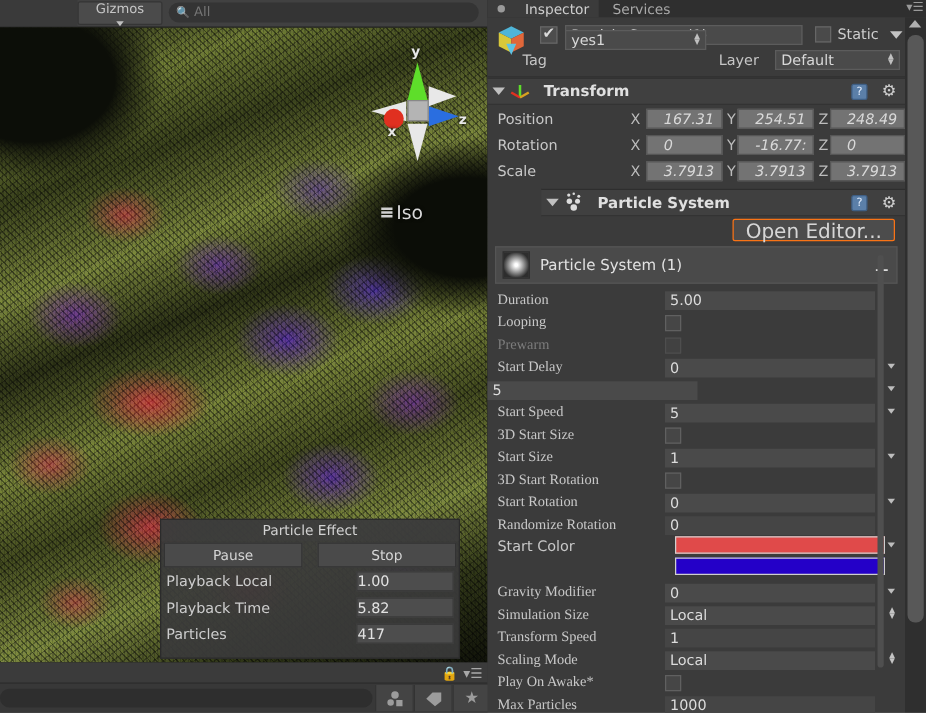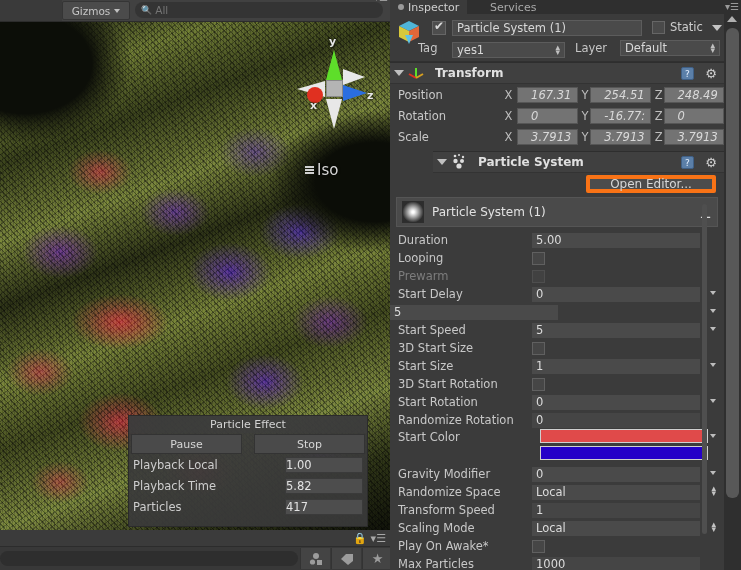--- a/index.html
+++ b/index.html
@@ -26,20 +26,21 @@
   #scene-toolbar .tb-left {
     position: absolute; left: 0; top: 0; width: 62px; height: 21px;
     background: #3a3a3a;
   }
   .gizmos-btn {
     position: absolute; left: 62px; top: 1px; width: 68px; height: 19px;
     background: #4b4b4b; border: 1px solid #353535; border-radius: 2px;
     color: #c6c6c6; font-size: 10.5px;
     display: flex; align-items: center; justify-content: center;
     gap: 4px;
+    flex-direction: column;
   }
   .caret-dn {
     width: 0; height: 0; border-left: 3px solid transparent;
     border-right: 3px solid transparent; border-top: 4px solid #c0c0c0;
   }
   .scene-search {
     position: absolute; left: 135px; top: 2px; width: 248px; height: 16px;
     background: #343434; border-radius: 8px;
     display: flex; align-items: center; padding-left: 6px; gap: 3px;
   }
@@ -168,21 +169,21 @@
     position: absolute; left: 390px; top: 0; width: 351px; height: 570px;
     background: #3b3b3b;
   }
   #insp-tabs {
     position: absolute; left: 0; top: 0; width: 351px; height: 14px;
     background: #2f2f2f;
   }
   .insp-tab {
     position: absolute; top: 0; height: 14px; line-height: 15px;
     color: #a9a9a9; font-size: 11px; padding: 0 8px;
-    display: flex; align-items: center; gap: 4px;
+    display: flex; align-items: center; gap: 16px;
   }
   .insp-tab.active { background: #3b3b3b; color: #cfcfcf; }
   .tab-dot { width: 6px; height: 6px; border-radius: 50%; background: #9a9a9a; }
   #insp-tabs .tab-menu { position: absolute; right: 2px; top: 1px; color: #9a9a9a; font-size: 10px; }
 
   #insp-body { position: absolute; left: 0; top: 14px; width: 334px; height: 556px; }
 
   
   #go-header { position: relative; height: 48px; background: #3b3b3b; border-bottom: 1px solid #303030; }
   #go-icon {
@@ -203,21 +204,21 @@
   }
   #go-static-box {
     position: absolute; left: 262px; top: 7px; width: 13px; height: 13px;
     background: #4a4a4a; border: 1px solid #666;
   }
   #go-static-lbl { position: absolute; left: 280px; top: 6px; color: #cdcdcd; font-size: 11.5px; }
   #go-static-caret { position: absolute; left: 322px; top: 11px;
     width:0;height:0;border-left:5px solid transparent;border-right:5px solid transparent;border-top:6px solid #c4c4c4;}
   #tag-lbl { position: absolute; left: 28px; top: 27px; color: #c6c6c6; font-size: 11.5px; }
   #tag-field {
-    position: absolute; left: 62px; top: 28px; width: 113px; height: 16px;
+    position: absolute; left: 62px; top: 10px; width: 113px; height: 16px;
     background: #4a4a4a; border: 1px solid #5c5c5c; color: #d8d8d8;
     font-size: 11.5px; line-height: 15px; padding-left: 4px;
   }
   #layer-lbl { position: absolute; left: 185px; top: 27px; color: #c6c6c6; font-size: 11.5px; }
   #layer-field {
     position: absolute; left: 230px; top: 26px; width: 100px; height: 16px;
     background: #4a4a4a; border: 1px solid #5c5c5c; color: #d8d8d8;
     font-size: 11.5px; line-height: 15px; padding-left: 4px;
   }
   .dbl-arrow {
@@ -252,42 +253,42 @@
   .tr-field {
     width: 62px; height: 16px; background: #737373; border: 1px solid #565656;
     color: #d9d9d9; font-size: 11.5px; line-height: 15px; padding-left: 13px;
     overflow: hidden; white-space: nowrap; font-style: italic;
   }
 
   
   #open-editor-wrap { height: 24px; position: relative; }
   #open-editor-btn {
     position: absolute; right: 8px; top: 2px; width: 130px; height: 18px;
-    background: #4c4c4c; border: 4px solid #f97316; border-radius: 2px;
-    color: #d6d6d6; font-size: 12px;
+    background: #4c4c4c; border: 1px solid #f97316; border-radius: 2px;
+    color: #d6d6d6; font-size: 16px;
     display: flex; align-items: center; justify-content: center;
   }
 
   
   #module-row {
     position: relative; height: 30px; margin: 0 6px;
     background: #4a4a4a; border: 1px solid #555;
     display: flex; align-items: center;
   }
   #module-thumb {
     width: 22px; height: 22px; margin-left: 5px;
     background: radial-gradient(circle at 50% 50%, #ffffff 8%, #bdbdbd 30%, #2d2d2d 75%);
     border: 1px solid #2e2e2e;
   }
   #module-name { margin-left: 8px; color: #e2e2e2; font-size: 12px; }
   #module-plus { position: absolute; right: 6px; bottom: 1px; color: #dcdcdc; font-size: 13px; }
 
   
   .prop-row { position: relative; height: 18px; display: flex; align-items: center; }
-  .prop-lbl { width: 142px; padding-left: 8px; color: #c8c8c8; font-size: 11.5px; }
+  .prop-lbl { width: 142px; padding-left: 8px; color: #c8c8c8; font-size: 11.5px; font-family: Liberation Serif, serif; }
   .prop-lbl.disabled { color: #7d7d7d; }
   .prop-val {
     width: 168px; height: 15px; background: #4a4a4a;
     color: #dcdcdc; font-size: 11.5px; line-height: 14px; padding-left: 4px;
     overflow: hidden; white-space: nowrap;
   }
   .prop-val.flat { background: #454545; }
   .prop-check { width: 13px; height: 13px; background: #464646; border: 1px solid #606060; }
   .prop-check.disabled { border-color: #4e4e4e; background: #414141; }
   .mini-caret {
@@ -590,21 +591,21 @@
         <span class="grad-bar" style="top:17px;background:#2400c8;"></span>
         <span class="mini-caret" style="top:5px;"></span>
       </div>
 
       <div class="prop-row">
         <span class="prop-lbl">Gravity Modifier</span>
         <span class="prop-val">0</span>
         <span class="mini-caret"></span>
       </div>
       <div class="prop-row">
-        <span class="prop-lbl">Randomize Space</span>
+        <span class="prop-lbl">Simulation Size</span>
         <span class="prop-val">Local</span>
         <span class="mini-dbl">▴<br>▾</span>
       </div>
       <div class="prop-row">
         <span class="prop-lbl">Transform Speed</span>
         <span class="prop-val flat">1</span>
       </div>
       <div class="prop-row">
         <span class="prop-lbl">Scaling Mode</span>
         <span class="prop-val">Local</span>

